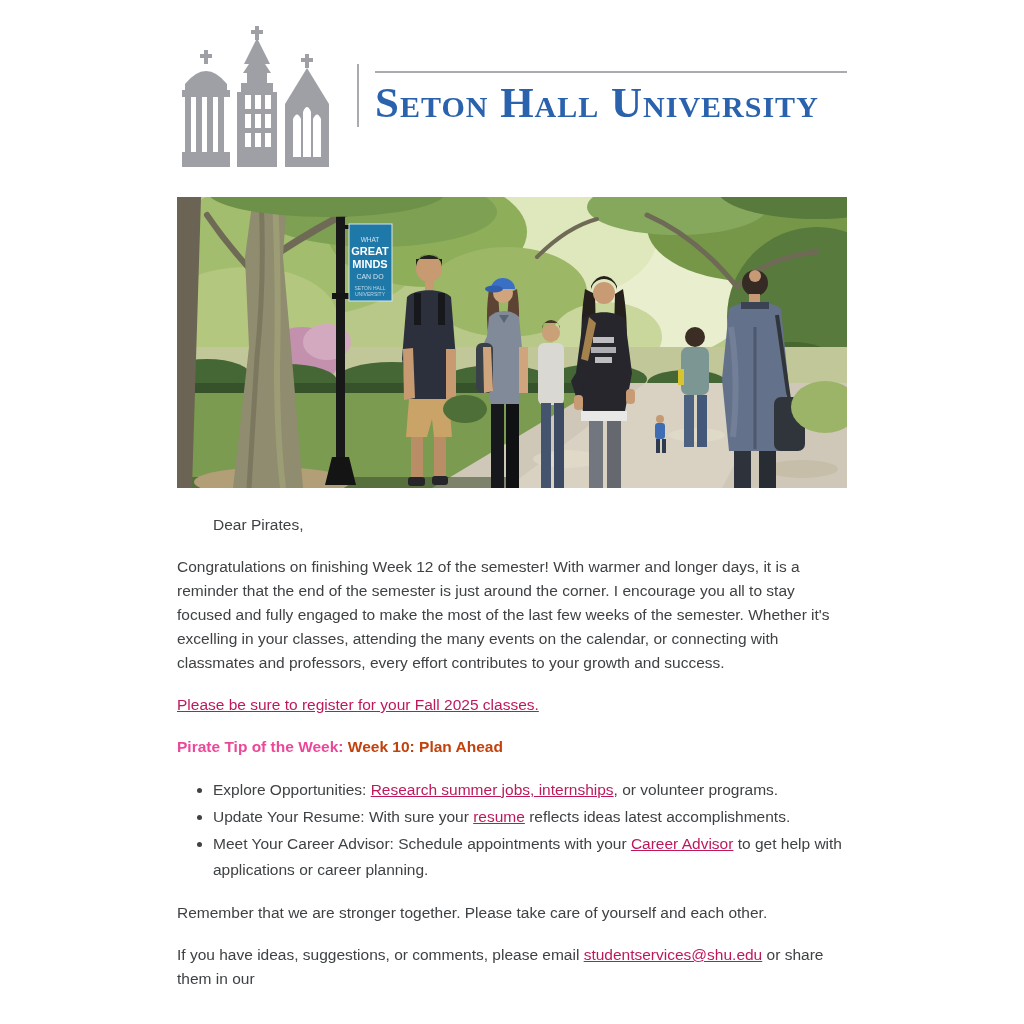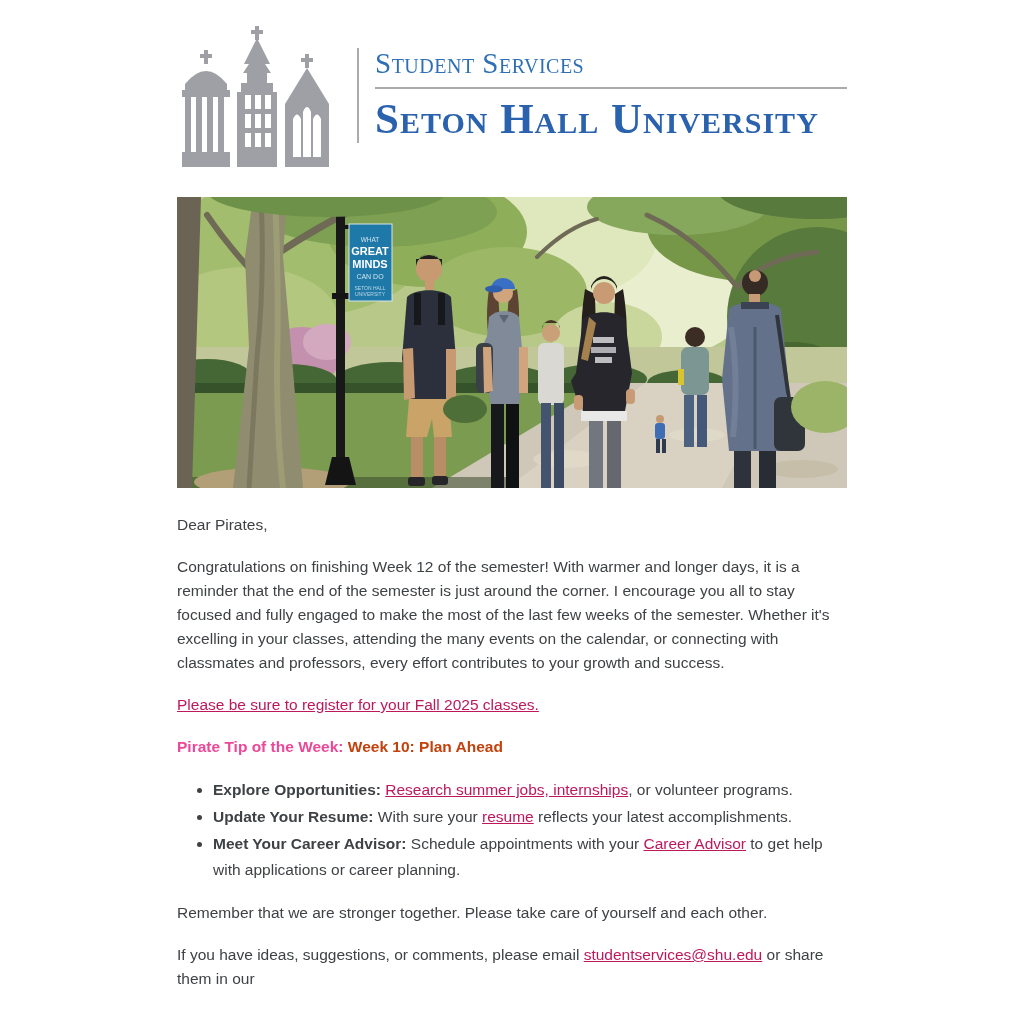--- a/index.html
+++ b/index.html
@@ -46,31 +46,31 @@
     white-space: nowrap;
   }
 
   
   .hero { margin-top: 30px; width: 670px; height: 291px; }
   .hero svg { display: block; }
 
   
   main { font-size: 15.5px; line-height: 24px; }
   main p { margin: 18px 0 0 0; }
-  p.salutation { margin-top: 25px; }
+  p.salutation { margin-top: 25px; margin-left: 36px; }
   .lnk { color: #be185d; text-decoration: underline; cursor: pointer; }
   .tip-head { font-weight: bold; }
   .tip-label { color: #ec4899; font-weight: bold; }
   .tip-title { color: #c2410c; font-weight: bold; }
   ul.tips {
     margin: 18px 0 0 0;
     padding-left: 36px;
   }
   ul.tips li { line-height: 26px; margin: 0 0 1px 0; }
-  .b { font-weight: bold; margin-top: 8px; }
+  .b { font-weight: normal; margin-top: 8px; }
 </style>
 </head>
 <body>
 
 <div class="container">
 
   <header class="logo-header">
     <svg class="campus-icon" viewBox="0 0 162 143" xmlns="http://www.w3.org/2000/svg" aria-hidden="true">
       <g fill="#9ea0a6">
 
@@ -104,21 +104,20 @@
         <rect x="78" y="109" width="6" height="14"></rect>
         <rect x="88" y="109" width="6" height="14"></rect>
 
         <path d="M116 95 q4 -9 8 0 l0 38 h-8 z"></path>
         <path d="M126 88 q4 -10 8 0 l0 45 h-8 z"></path>
         <path d="M136 95 q4 -9 8 0 l0 38 h-8 z"></path>
 
       </g>
     </svg>
     <div class="logo-text">
-      <div class="logo-dept">Student Services</div>
       <div class="logo-rule"></div>
       <div class="logo-univ">Seton Hall University</div>
     </div>
   </header>
 
   <div class="hero">
     <svg viewBox="0 0 670 291" width="670" height="291" xmlns="http://www.w3.org/2000/svg" aria-hidden="true">
 
       <rect x="0" y="0" width="670" height="291" fill="#b8c888"></rect>
       <ellipse cx="470" cy="70" rx="120" ry="95" fill="#e9eecf"></ellipse>
@@ -293,21 +292,21 @@
 
     <p>Congratulations on finishing Week 12 of the semester! With warmer and longer days, it is a reminder that the end of the semester is just around the corner. I encourage you all to stay focused and fully engaged to make the most of the last few weeks of the semester. Whether it's excelling in your classes, attending the many events on the calendar, or connecting with classmates and professors, every effort contributes to your growth and success.</p>
 
     <p><span class="lnk">Please be sure to register for your Fall 2025 classes.</span></p>
 
     <p class="tip-head"><span class="tip-label">Pirate Tip of the Week:</span><span> </span><span class="tip-title">Week 10: Plan Ahead</span></p>
 
 
     <ul class="tips">
       <li><span class="b">Explore Opportunities:</span><span> </span><span class="lnk">Research summer jobs, internships</span><span>, or volunteer programs.</span></li>
-      <li><span class="b">Update Your Resume:</span><span> With sure your </span><span class="lnk">resume</span><span> reflects your latest accomplishments.</span></li>
+      <li><span class="b">Update Your Resume:</span><span> With sure your </span><span class="lnk">resume</span><span> reflects ideas latest accomplishments.</span></li>
       <li><span class="b">Meet Your Career Advisor:</span><span> Schedule appointments with your </span><span class="lnk">Career Advisor</span><span> to get help with applications or career planning.</span></li>
     </ul>
 
     <p>Remember that we are stronger together. Please take care of yourself and each other.</p>
 
     <p><span>If you have ideas, suggestions, or comments, please email </span><span class="lnk">studentservices@shu.edu</span><span> or share them in our </span></p>
   </main>
 </div>
 
 </body></html>

